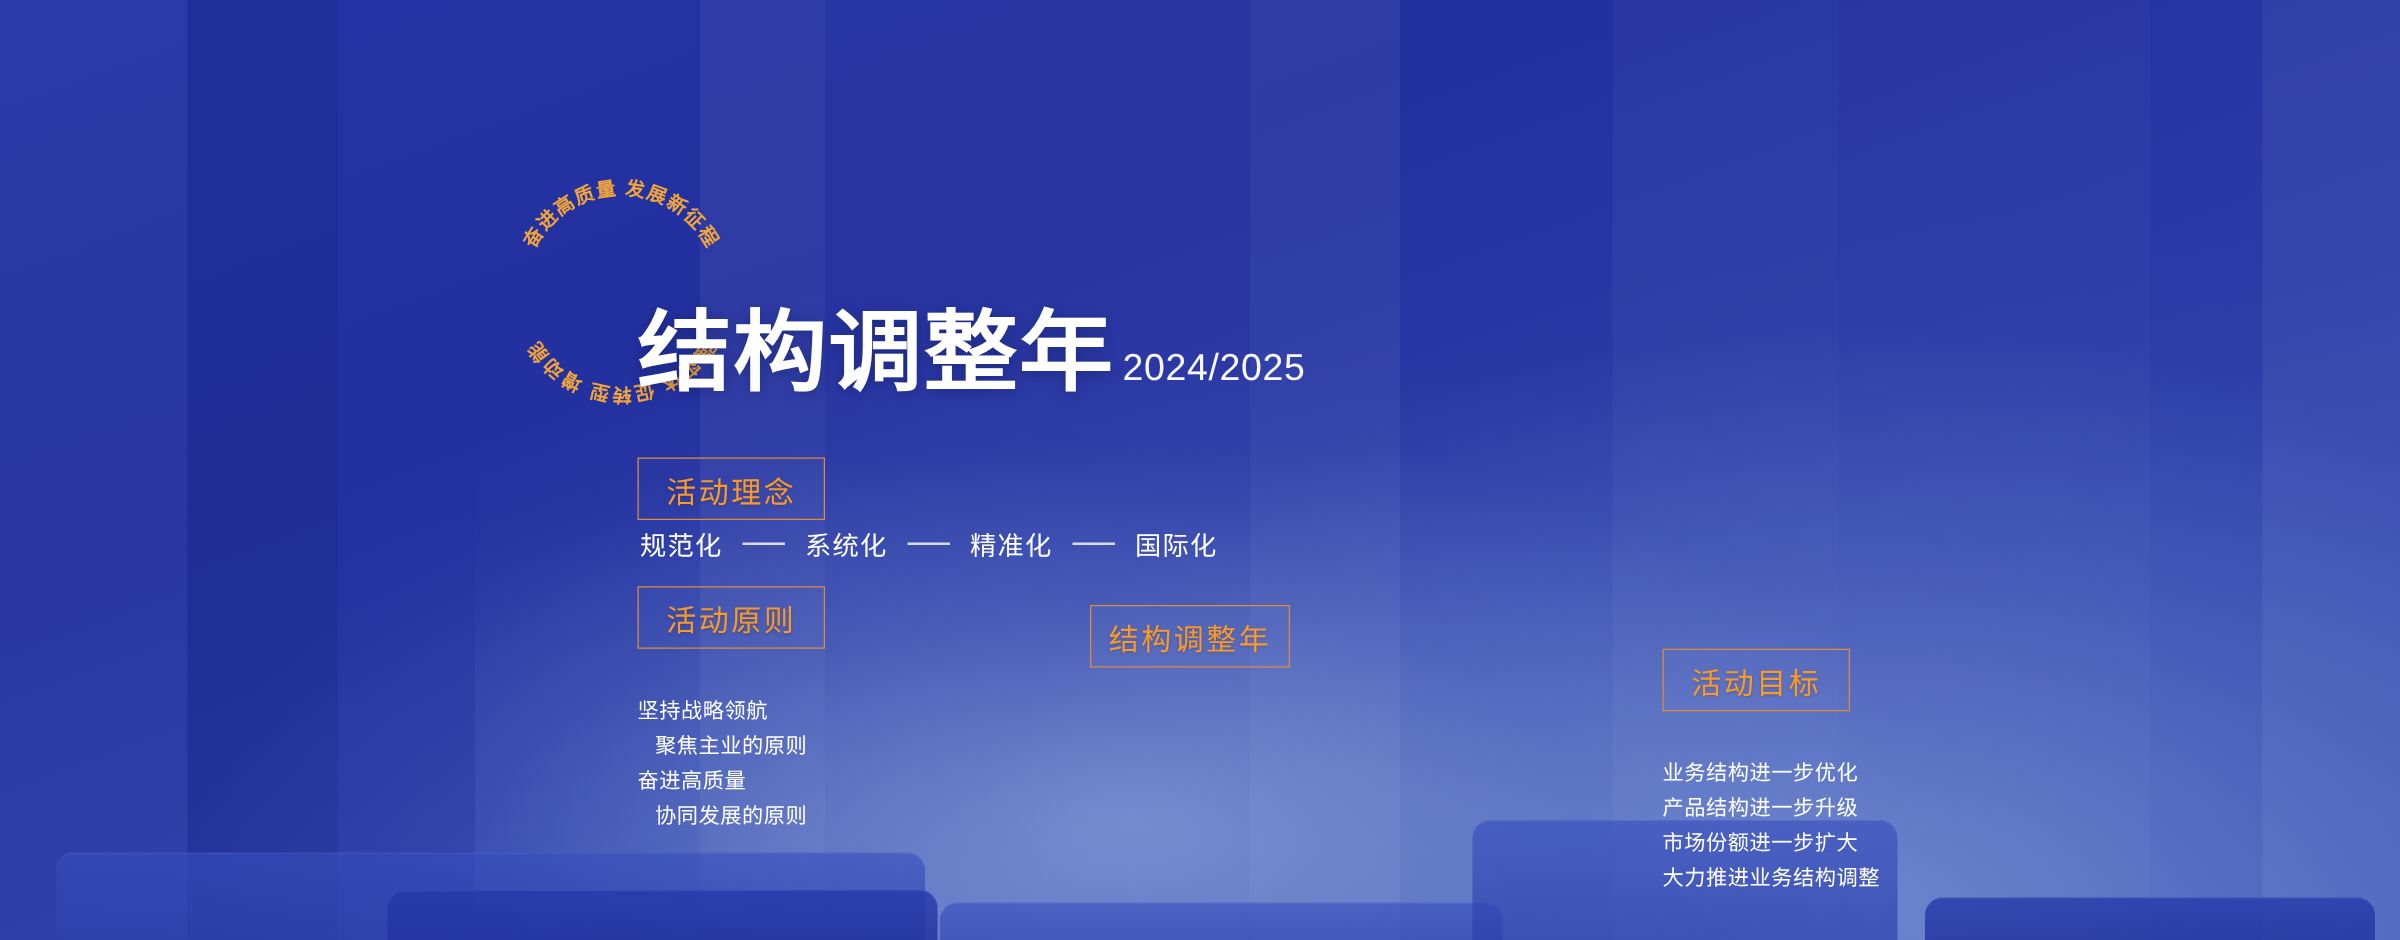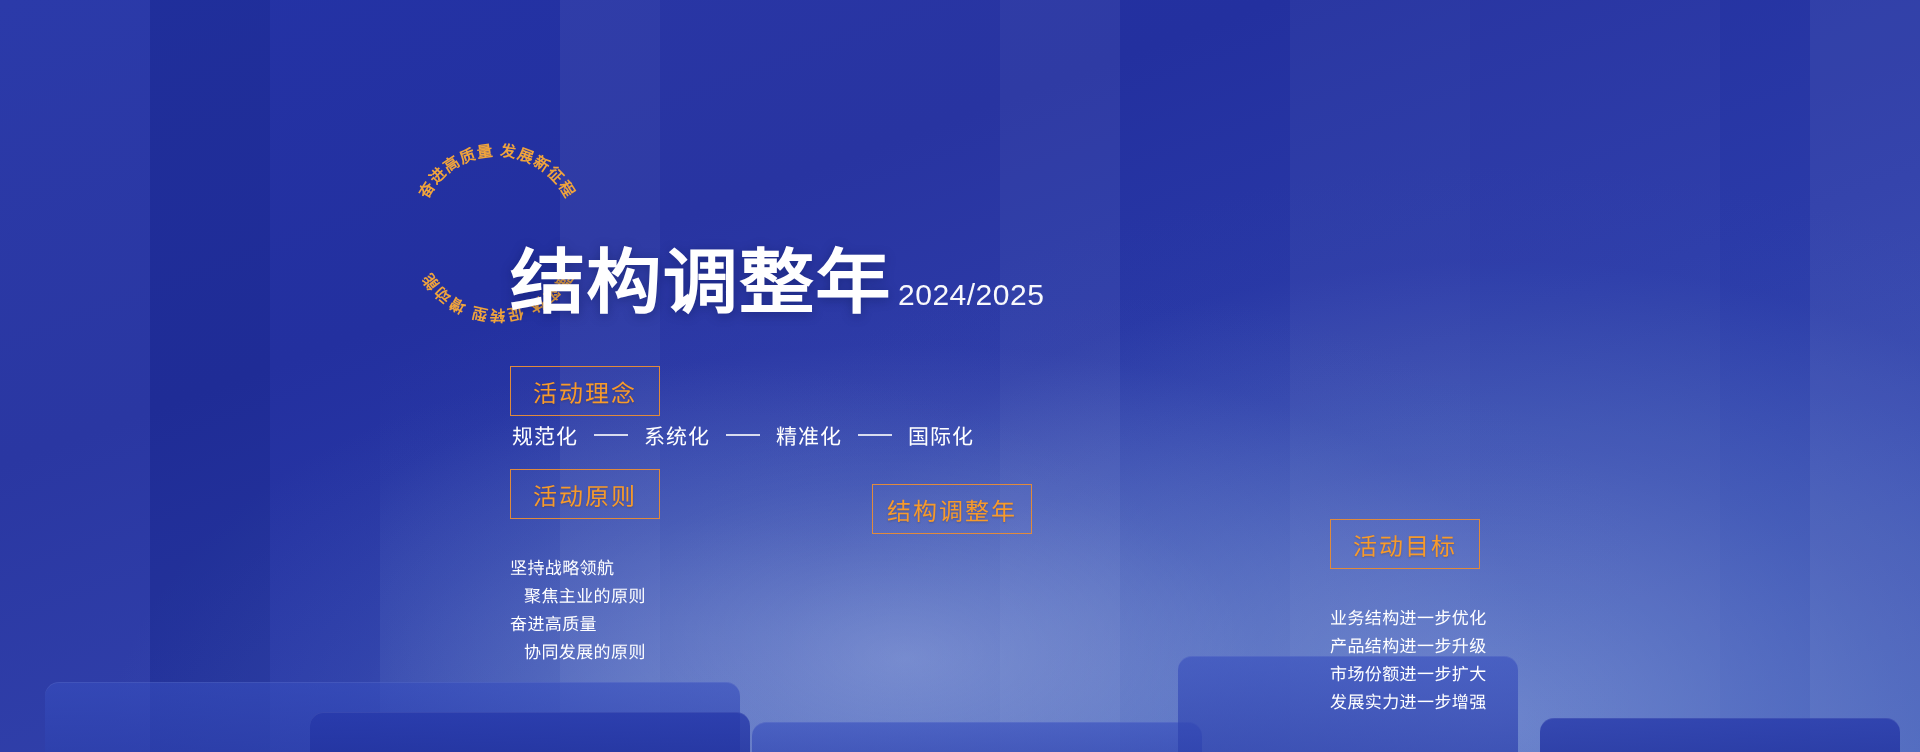--- a/index.html
+++ b/index.html
@@ -238,18 +238,18 @@
       <div class="col-line">
         <span class="seg-a">业务结构进一步优化</span>
       </div>
       <div class="col-line">
         <span class="seg-a">产品结构进一步升级</span>
       </div>
       <div class="col-line">
         <span class="seg-a">市场份额进一步扩大</span>
       </div>
       <div class="col-line">
-        <span class="seg-a">发展实力进一步增强</span>
+        <span class="seg-a">大力推进业务结构调整</span>
       </div>
     </div>
   </div>
 
 </div>
 
 </body></html>

